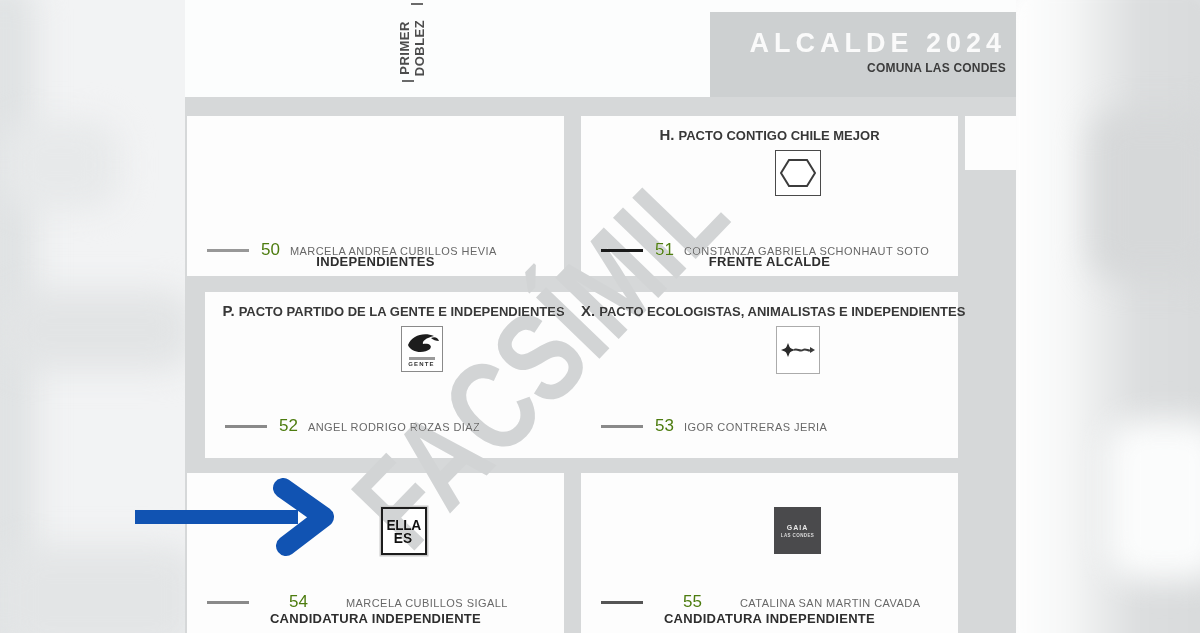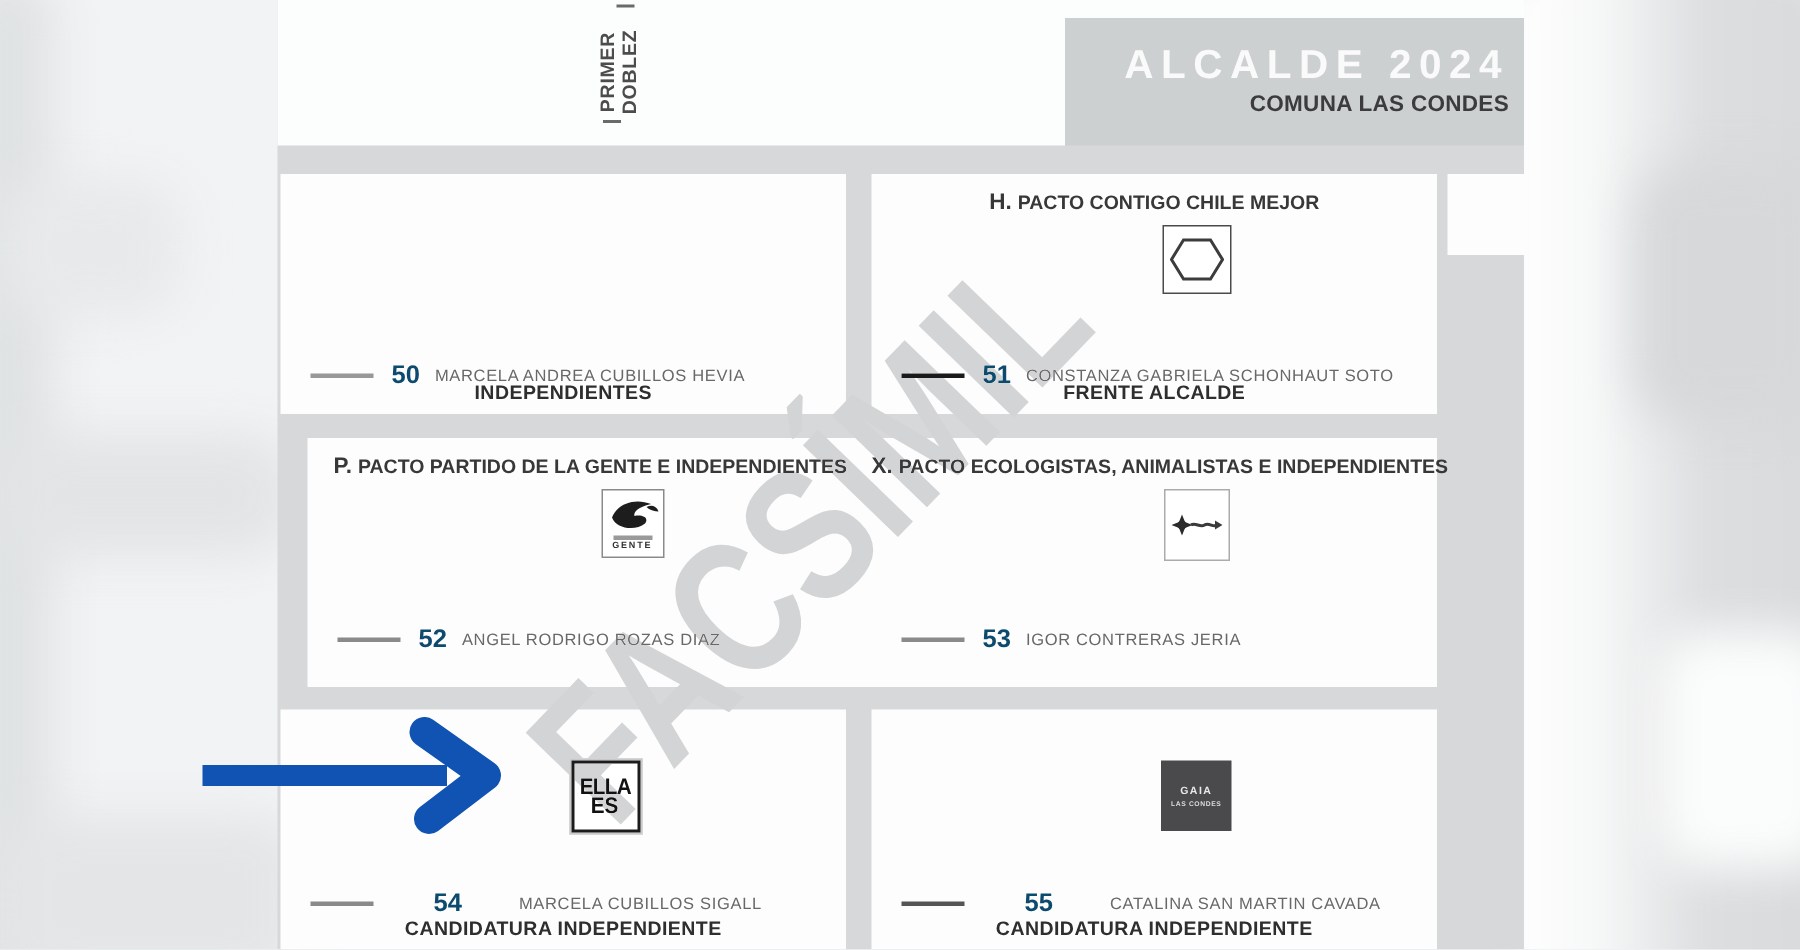--- a/index.html
+++ b/index.html
@@ -30,38 +30,38 @@
       line-height:15px;text-align:center;white-space:nowrap;}
   .fold-dash{position:absolute;width:12px;height:2px;background:#6a6a6a;}
   .fold-dash.t{left:226px;top:3px;}
   .fold-dash.b{left:217px;top:80px;}
 
   
   .header-box{position:absolute;left:525px;top:12px;width:306px;height:85px;
       background:#cdd0d1;}
   .header-title{position:absolute;right:10px;top:16px;font-size:27px;font-weight:bold;
       color:#fafafa;letter-spacing:5px;white-space:nowrap;margin-left:21px;}
-  .header-sub{position:absolute;right:10px;top:49px;font-size:15px;font-weight:bold;
+  .header-sub{position:absolute;right:10px;top:49px;font-size:12px;font-weight:bold;
       color:#3c3c3c;letter-spacing:0.2px;white-space:nowrap;}
 
   
   .ballot-box{position:absolute;width:377px;background:#fdfdfd;}
   .pacto-title{position:absolute;top:10px;left:0;width:100%;text-align:center;
       font-size:13px;font-weight:bold;color:#383838;white-space:nowrap;}
   .pacto-title .pfx{font-size:15px;margin-right:4px;}
   .party{position:absolute;top:94px;left:0;width:100%;text-align:center;
       font-size:13px;font-weight:bold;color:#2e2e2e;letter-spacing:0.3px;white-space:nowrap;margin-top:44px;}
   .cand-row{position:absolute;top:124px;left:20px;display:flex;align-items:center;white-space:nowrap;}
   .row3 .cand-row{top:119px;gap:28px;}
   .mark-line{display:inline-block;width:42px;height:3px;margin-right:12px;}
   .mark-line.light{background:#989898;}
   .mark-line.mid{background:#8a8a8a;}
   .mark-line.dark{background:#1a1a1a;}
   .mark-line.semidark{background:#555;}
-  .num{font-size:17px;font-weight:bold;color:#0c4a6e;margin-right:10px;}
+  .num{font-size:17px;font-weight:normal;color:#4d7c0f;margin-right:10px;}
   .cname{font-size:11px;color:#686868;letter-spacing:0.45px;padding-top:2px;}
 
   
   .logo-wrap{position:absolute;top:34px;left:0;width:100%;height:50px;
       display:flex;justify-content:center;align-items:flex-start;padding-left:28px;}
   .logo-hex{width:44px;height:44px;border:1.5px solid #4a4a4a;background:#fff;
       display:flex;align-items:center;justify-content:center;}
   .logo-pdg{width:42px;height:46px;border:1px solid #8a8a8a;background:#fff;
       display:flex;flex-direction:column;align-items:center;justify-content:flex-start;padding-top:3px;box-sizing:border-box;}
   .logo-pdg .micro{width:26px;height:2.5px;background:#9a9a9a;margin:1px 0 1px 0;}

